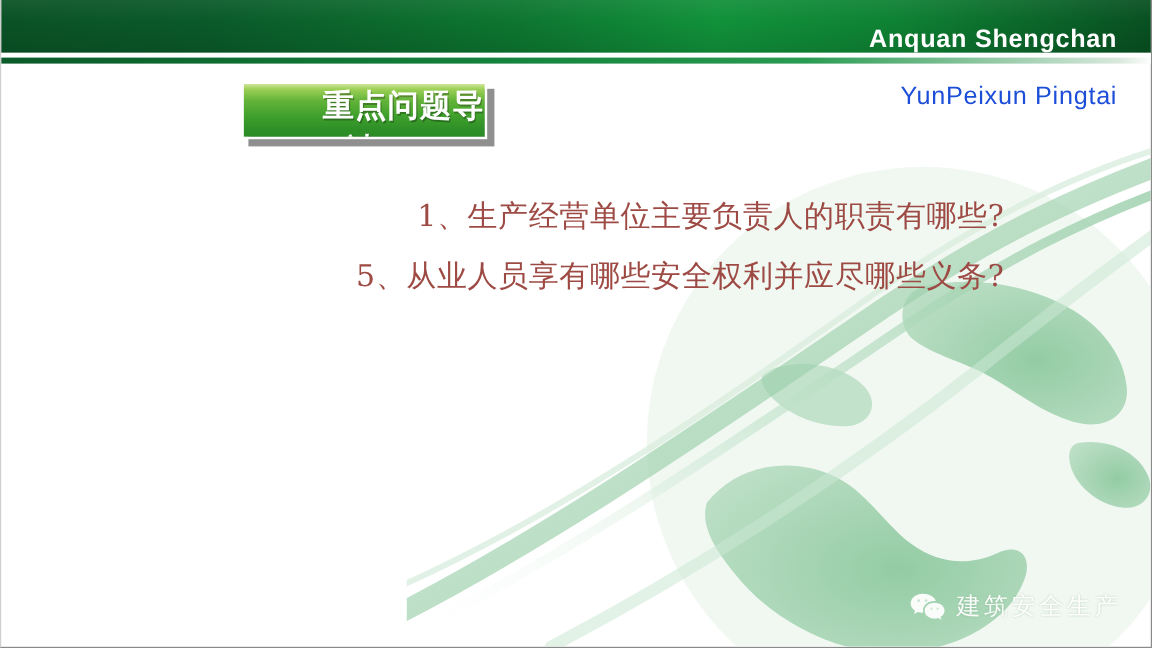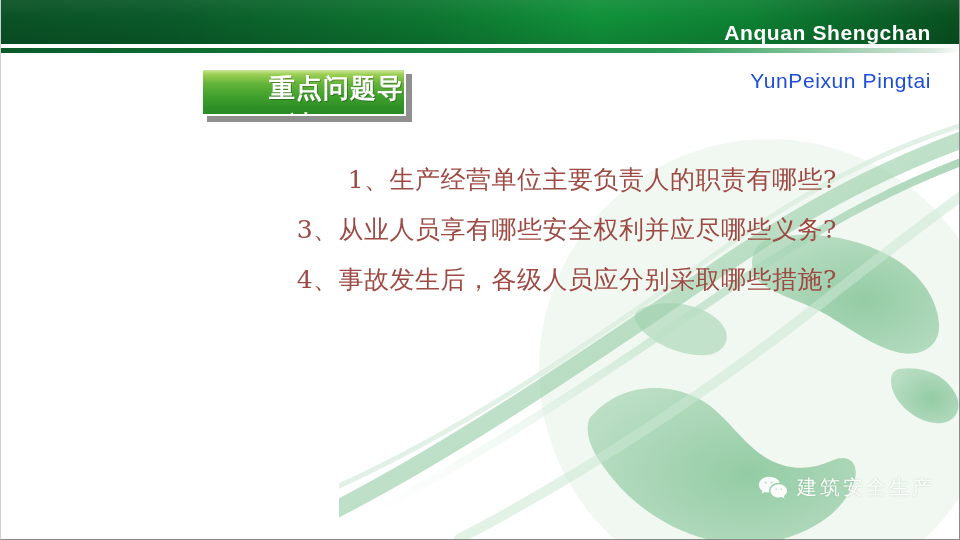--- a/index.html
+++ b/index.html
@@ -201,21 +201,21 @@
   .question-item.wrapped {
     white-space: normal;
     line-height: 48px;
     width: 615px;
   }
 
   
   .watermark {
     position: absolute;
     right: 24px;
-    bottom: 38px;
+    bottom: 20px;
     display: flex;
     align-items: center;
     gap: 9px;
     z-index: 7;
     opacity: 0.95;
   }
   .watermark-icon {
     width: 30px;
     height: 26px;
     display: block;
@@ -290,22 +290,21 @@
   <div class="badge-wrap">
     <div class="badge-shadow"></div>
     <div class="badge">
       <span class="badge-label">重点问题导</span>
       <span class="badge-label-second">读</span>
     </div>
   </div>
 
   <div class="questions">
     <div class="question-item">1、生产经营单位主要负责人的职责有哪些?</div>
-    <div class="question-item">3、从业人员享有哪些安全权利并应尽哪些义务?</div>
-    <div class="question-item">4、事故发生后，各级人员应分别采取哪些措施?</div>
+    <div class="question-item">5、从业人员享有哪些安全权利并应尽哪些义务?</div>
   </div>
 
   <div class="watermark">
     <span class="watermark-icon-wrap">
       <svg class="watermark-icon" viewBox="0 0 34 28" xmlns="http://www.w3.org/2000/svg" aria-hidden="true">
         <path d="M12.4 1.2C6.1 1.2 1 5.3 1 10.3c0 2.8 1.6 5.3 4.1 7l-1 3.2 3.6-1.9c1.4.4 2.9.6 4.4.6h.8c-.2-.7-.3-1.4-.3-2.1 0-5 4.9-9 11-9 .4 0 .8 0 1.2.1C23.9 4.5 18.7 1.2 12.4 1.2z" fill="#ffffff"></path>
         <circle cx="8.6" cy="7.8" r="1.35" fill="#cfe6d6"></circle>
         <circle cx="15.6" cy="7.8" r="1.35" fill="#cfe6d6"></circle>
         <path d="M33 17.3c0-4.1-4.2-7.5-9.4-7.5s-9.4 3.4-9.4 7.5c0 4.1 4.2 7.4 9.4 7.4 1.2 0 2.3-.2 3.3-.5l3.2 1.7-.9-2.8c2.3-1.4 3.8-3.5 3.8-5.8z" fill="#ffffff"></path>
         <circle cx="20.6" cy="15.4" r="1.1" fill="#cfe6d6"></circle>

